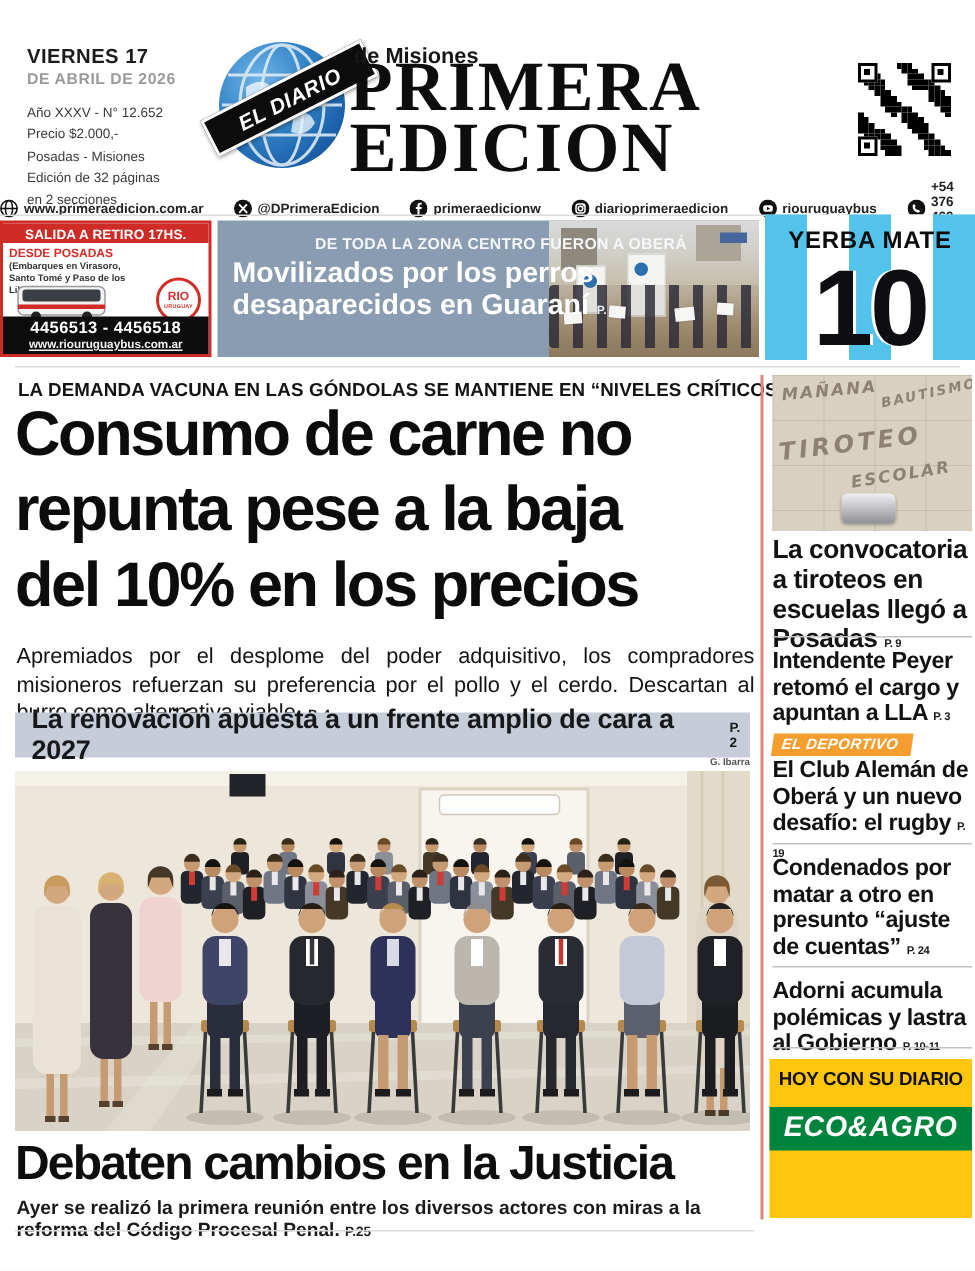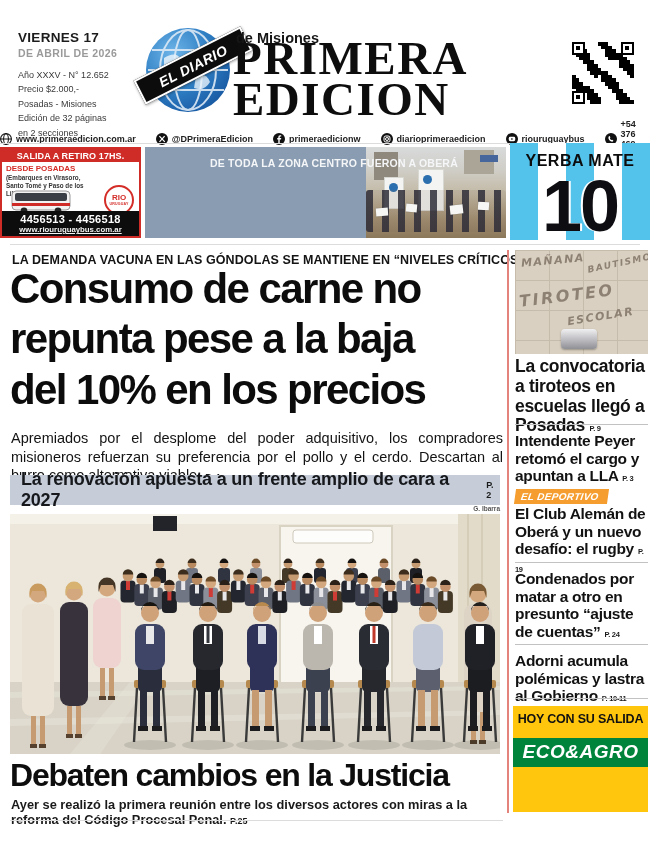--- a/index.html
+++ b/index.html
@@ -522,20 +522,25 @@
       <div class="bp-sign" style="right:8px;top:8px;width:18px;height:7px;"></div>
       <div class="bp-flag" style="left:52px;top:22px;width:24px;height:40px;"></div>
       <div class="bp-flag" style="left:18px;top:30px;width:18px;height:30px;"></div>
       <div class="bp-crowd"></div>
       <div class="bp-plac" style="left:10px;bottom:22px;width:12px;height:8px;transform:rotate(-4deg);"></div>
       <div class="bp-plac" style="left:40px;bottom:26px;width:11px;height:8px;transform:rotate(5deg);"></div>
       <div class="bp-plac" style="left:84px;bottom:24px;width:13px;height:9px;transform:rotate(-6deg);"></div>
       <div class="bp-plac" style="left:112px;bottom:28px;width:11px;height:8px;transform:rotate(3deg);"></div>
     </div>
     <div class="kick">DE TODA LA ZONA CENTRO FUERON A OBERÁ</div>
+    <div class="ttl">
+      <span>Movilizados por los perros</span><br>
+      <span>desaparecidos en Guaraní</span>
+      <span class="pg">P. 6</span>
+    </div>
   </div>
 
   <div class="abs yerba-ad">
     <div class="t">YERBA MATE</div>
     <div class="n">10</div>
   </div>
 
   <div class="abs hairline" style="left:10px;top:244px;width:630px;"></div>
 
   <div class="abs kicker">LA DEMANDA VACUNA EN LAS GÓNDOLAS SE MANTIENE EN “NIVELES CRÍTICOS”</div>
@@ -854,17 +859,17 @@
   </div>
   <div class="abs rc-rule" style="top:644px;"></div>
 
   <div class="abs rc rc-story" style="top:652px;font-size:15.5px;">
     <span>Adorni acumula polémicas y lastra al Gobierno</span>
     <span class="pg-sm">P. 10-11</span>
   </div>
   <div class="abs rc-rule" style="top:698px;"></div>
 
   <div class="abs promo">
-    <div class="pk">HOY CON SU SALIDA</div>
+    <div class="pk">HOY CON SU DIARIO</div>
     <div class="brand">ECO&amp;AGRO</div>
   </div>
 
 </div>
 
 </body></html>

